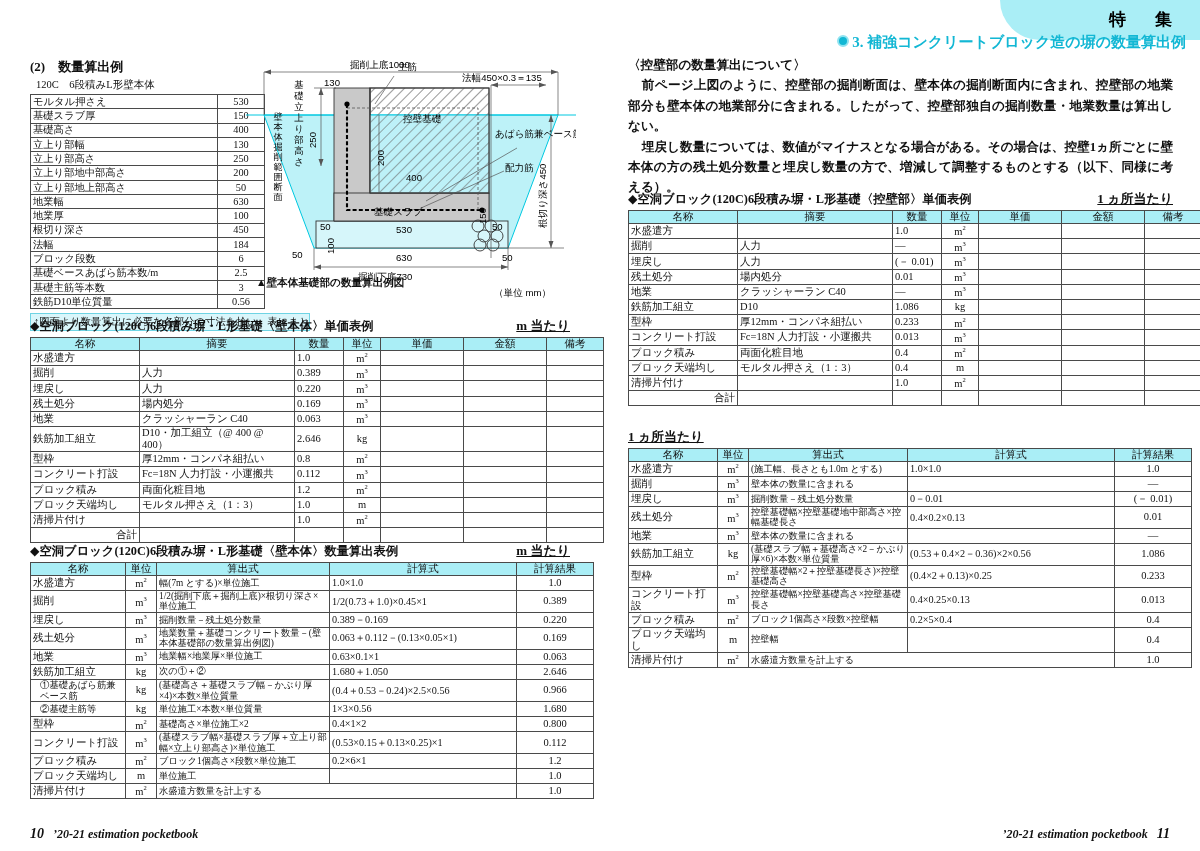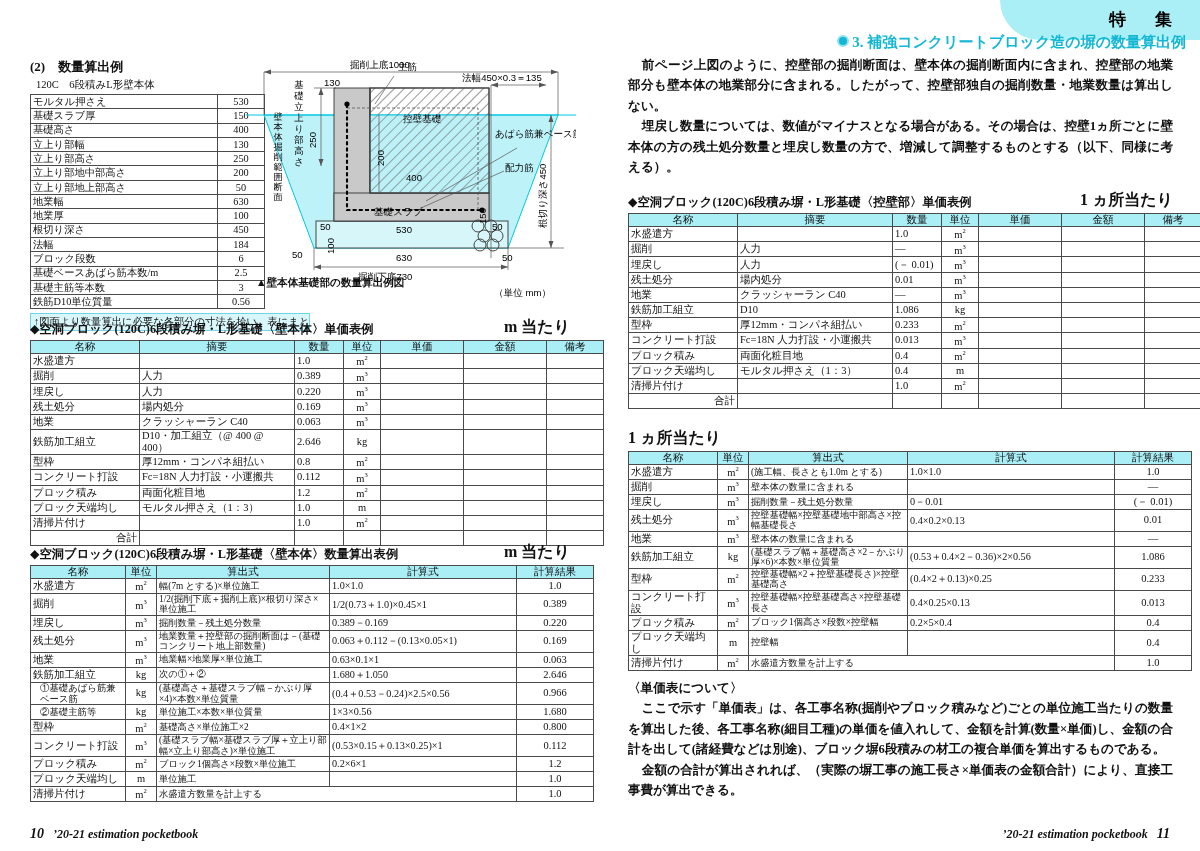--- a/index.html
+++ b/index.html
@@ -37,21 +37,21 @@
   .indent{text-indent:1.1em;}
 
   
   table{border-collapse:collapse;font-size:10.5px;}
   table td,table th{
     border:0.8px solid #4a4a4a;padding:0px 2px;vertical-align:middle;
     font-weight:normal;line-height:1.15;
   }
   thead th{background:#aaeef6;text-align:center;font-size:10.5px;}
   .tbl-cap{font-size:12.3px;font-weight:bold;}
-  .tbl-unit{font-size:16px;font-weight:bold;}
+  .tbl-unit{font-size:13px;font-weight:bold;text-decoration:underline;}
   .c{text-align:center;}
   .r{text-align:right;}
   .l{text-align:left;}
   sup{font-size:6.5px;vertical-align:super;}
 
   
   .dims{width:235px;}
   .dims td{height:13.3px;font-size:10.3px;}
   .dims td.v{width:42px;text-align:center;}
   .dims-label{font-size:10.5px;margin:0 0 2px 6px;}
@@ -466,21 +466,21 @@
           <tr>
             <td class="q1 l">埋戻し</td>
             <td class="q2 c">m<sup>3</sup></td>
             <td class="q3 formula l">掘削数量－残土処分数量</td>
             <td class="q4 calc l">0.389－0.169</td>
             <td class="q5 c">0.220</td>
           </tr>
           <tr>
             <td class="q1 l">残土処分</td>
             <td class="q2 c">m<sup>3</sup></td>
-            <td class="q3 formula l">地業数量＋控壁部の掘削断面は－(基礎コンクリート地上部数量)</td>
+            <td class="q3 formula l">地業数量＋基礎コンクリート数量－(壁本体基礎部の数量算出例図)</td>
             <td class="q4 calc l">0.063＋0.112－(0.13×0.05×1)</td>
             <td class="q5 c">0.169</td>
           </tr>
           <tr>
             <td class="q1 l">地業</td>
             <td class="q2 c">m<sup>3</sup></td>
             <td class="q3 formula l">地業幅×地業厚×単位施工</td>
             <td class="q4 calc l">0.63×0.1×1</td>
             <td class="q5 c">0.063</td>
           </tr>
@@ -550,20 +550,21 @@
 </div>
 
 <div class="page page-right">
   <div class="hdr-blob"></div>
   <div class="hdr-title">特　集</div>
   <div class="hdr-sub">
     <span class="hdr-bullet"></span><span>3. 補強コンクリートブロック造の塀の数量算出例</span>
   </div>
 
   <div style="position:absolute;left:28px;top:55px;width:545px;">
+    <div class="body-p">〈控壁部の数量算出について〉</div>
     <div class="body-p indent">前ページ上図のように、控壁部の掘削断面は、壁本体の掘削断面内に含まれ、控壁部の地業部分も壁本体の地業部分に含まれる。したがって、控壁部独自の掘削数量・地業数量は算出しない。</div>
     <div class="body-p indent">埋戻し数量については、数値がマイナスとなる場合がある。その場合は、控壁1ヵ所ごとに壁本体の方の残土処分数量と埋戻し数量の方で、増減して調整するものとする（以下、同様に考える）。</div>
   </div>
 
   <div style="position:absolute;left:28px;top:190px;width:545px;">
     <div style="display:flex;justify-content:space-between;align-items:flex-end;">
       <span class="tbl-cap">◆空洞ブロック(120C)6段積み塀・L形基礎〈控壁部〉単価表例</span>
       <span class="tbl-unit">1 ヵ所当たり</span>
     </div>
     <table class="uprice" style="margin-top:2px;">
@@ -779,23 +780,18 @@
           <tr>
             <td class="q1 l">清掃片付け</td>
             <td class="q2 c">m<sup>2</sup></td>
             <td class="formula l" colspan="2">水盛遣方数量を計上する</td>
             <td class="q5 c">1.0</td>
           </tr>
         </tbody>
     </table>
   </div>
 
-  <div style="position:absolute;left:28px;top:678px;width:545px;">
-    <div class="body-p">〈単価表について〉</div>
-    <div class="body-p indent">ここで示す「単価表」は、各工事名称(掘削やブロック積みなど)ごとの単位施工当たりの数量を算出した後、各工事名称(細目工種)の単価を値入れして、金額を計算(数量×単価)し、金額の合計を出して(諸経費などは別途)、ブロック塀6段積みの材工の複合単価を算出するものである。</div>
-    <div class="body-p indent">金額の合計が算出されれば、（実際の塀工事の施工長さ×単価表の金額合計）により、直接工事費が算出できる。</div>
-  </div>
 
   <div class="footer footer-right">
     <span>’20-21 estimation pocketbook</span>
     &nbsp;&nbsp;<span class="pno">11</span>
   </div>
 </div>
 
 </body></html>

